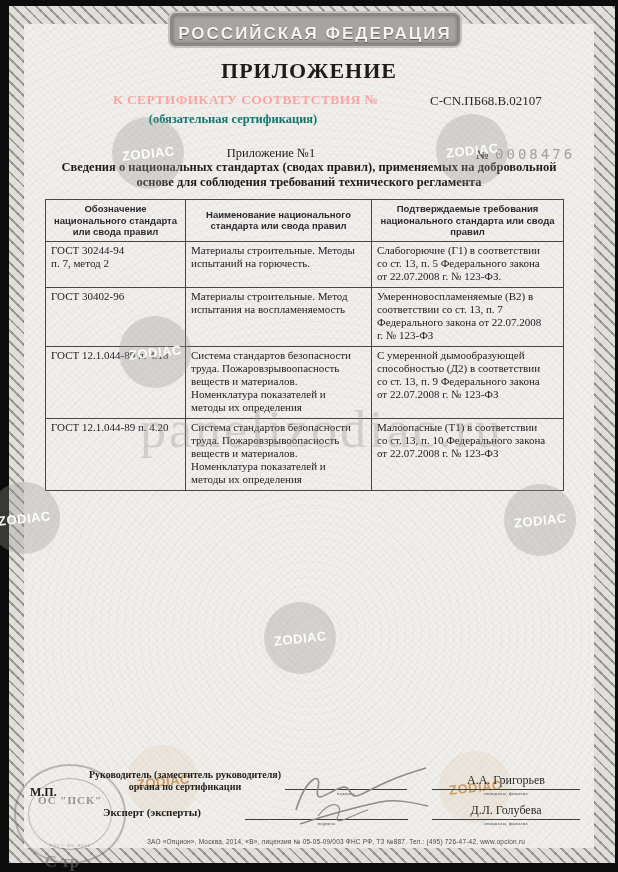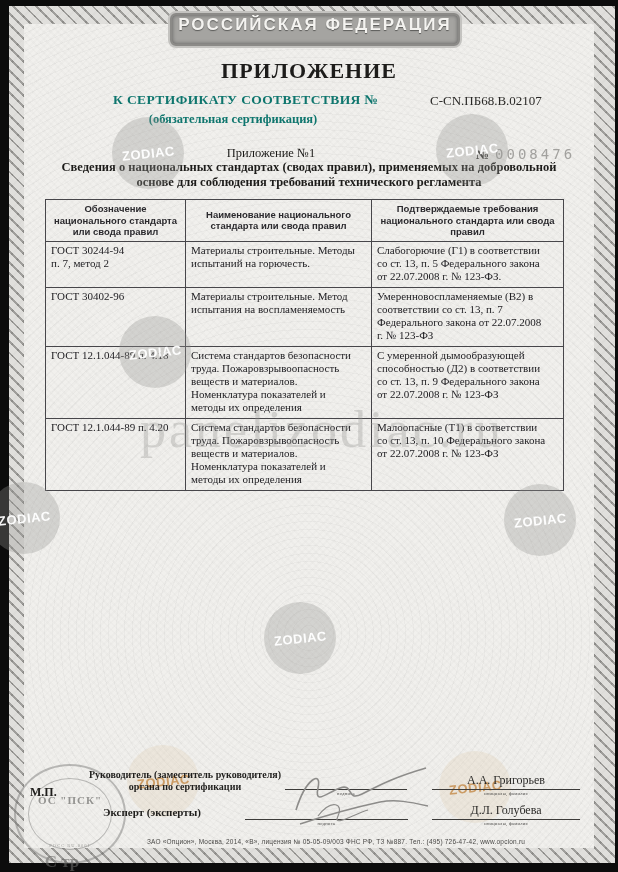--- a/index.html
+++ b/index.html
@@ -17,26 +17,26 @@
       repeating-linear-gradient(45deg, rgba(0,0,0,.015) 0 2px, transparent 2px 5px),
       repeating-linear-gradient(-45deg, rgba(0,0,0,.015) 0 2px, transparent 2px 5px),
       repeating-radial-gradient(circle at 285px 610px, rgba(110,110,110,.05) 0 1px, transparent 1px 8px);}
 
   .abs{position:absolute;}
   .ctr{text-align:center;}
 
   
   #banner{left:170px;top:13px;width:286px;height:29px;background:#a5a4a1;
     border:2px solid #8b8a87;border-radius:6px;box-shadow:0 0 0 2px #c4c3c0, inset 0 0 4px rgba(60,60,60,.7);
-    display:flex;align-items:flex-start;justify-content:center;}
+    display:flex;align-items:flex-end;justify-content:center;}
   #banner span{font-family:"Liberation Sans","DejaVu Sans",sans-serif;font-weight:bold;font-size:17px;
     letter-spacing:2px;color:#f4f3f0;text-shadow:0 1px 1px #5a5a58;}
 
   #doc-title{left:0;width:618px;top:58px;font-size:22px;font-weight:bold;letter-spacing:1px;color:#1d1c1a;}
-  #cert-line{left:113px;top:92px;font-size:13.5px;font-weight:bold;color:#0f766e;letter-spacing:.4px;}
+  #cert-line{left:113px;top:92px;font-size:13.5px;font-weight:bold;color:#fca5a5;letter-spacing:.4px;}
   #cert-number{left:430px;top:93px;font-size:13px;color:#2a2927;}
   #cert-mode{left:128px;top:112px;width:210px;font-size:12.5px;font-weight:bold;color:#0f766e;}
   #serial{left:476px;top:118px;font-size:13px;font-weight:bold;color:#3a3937;margin-top:28px;}
   #serial .digits{font-family:"DejaVu Sans Mono",monospace;font-weight:normal;color:#a2a19e;
     font-size:14px;letter-spacing:3px;margin-left:6px;}
 
   #annex-no{left:10px;width:522px;top:146px;font-size:12.5px;font-weight:normal;color:#1d1c1a;}
   #annex-desc{left:44px;top:160px;width:530px;font-size:12.5px;font-weight:bold;color:#1d1c1a;line-height:15px;}
 
   

